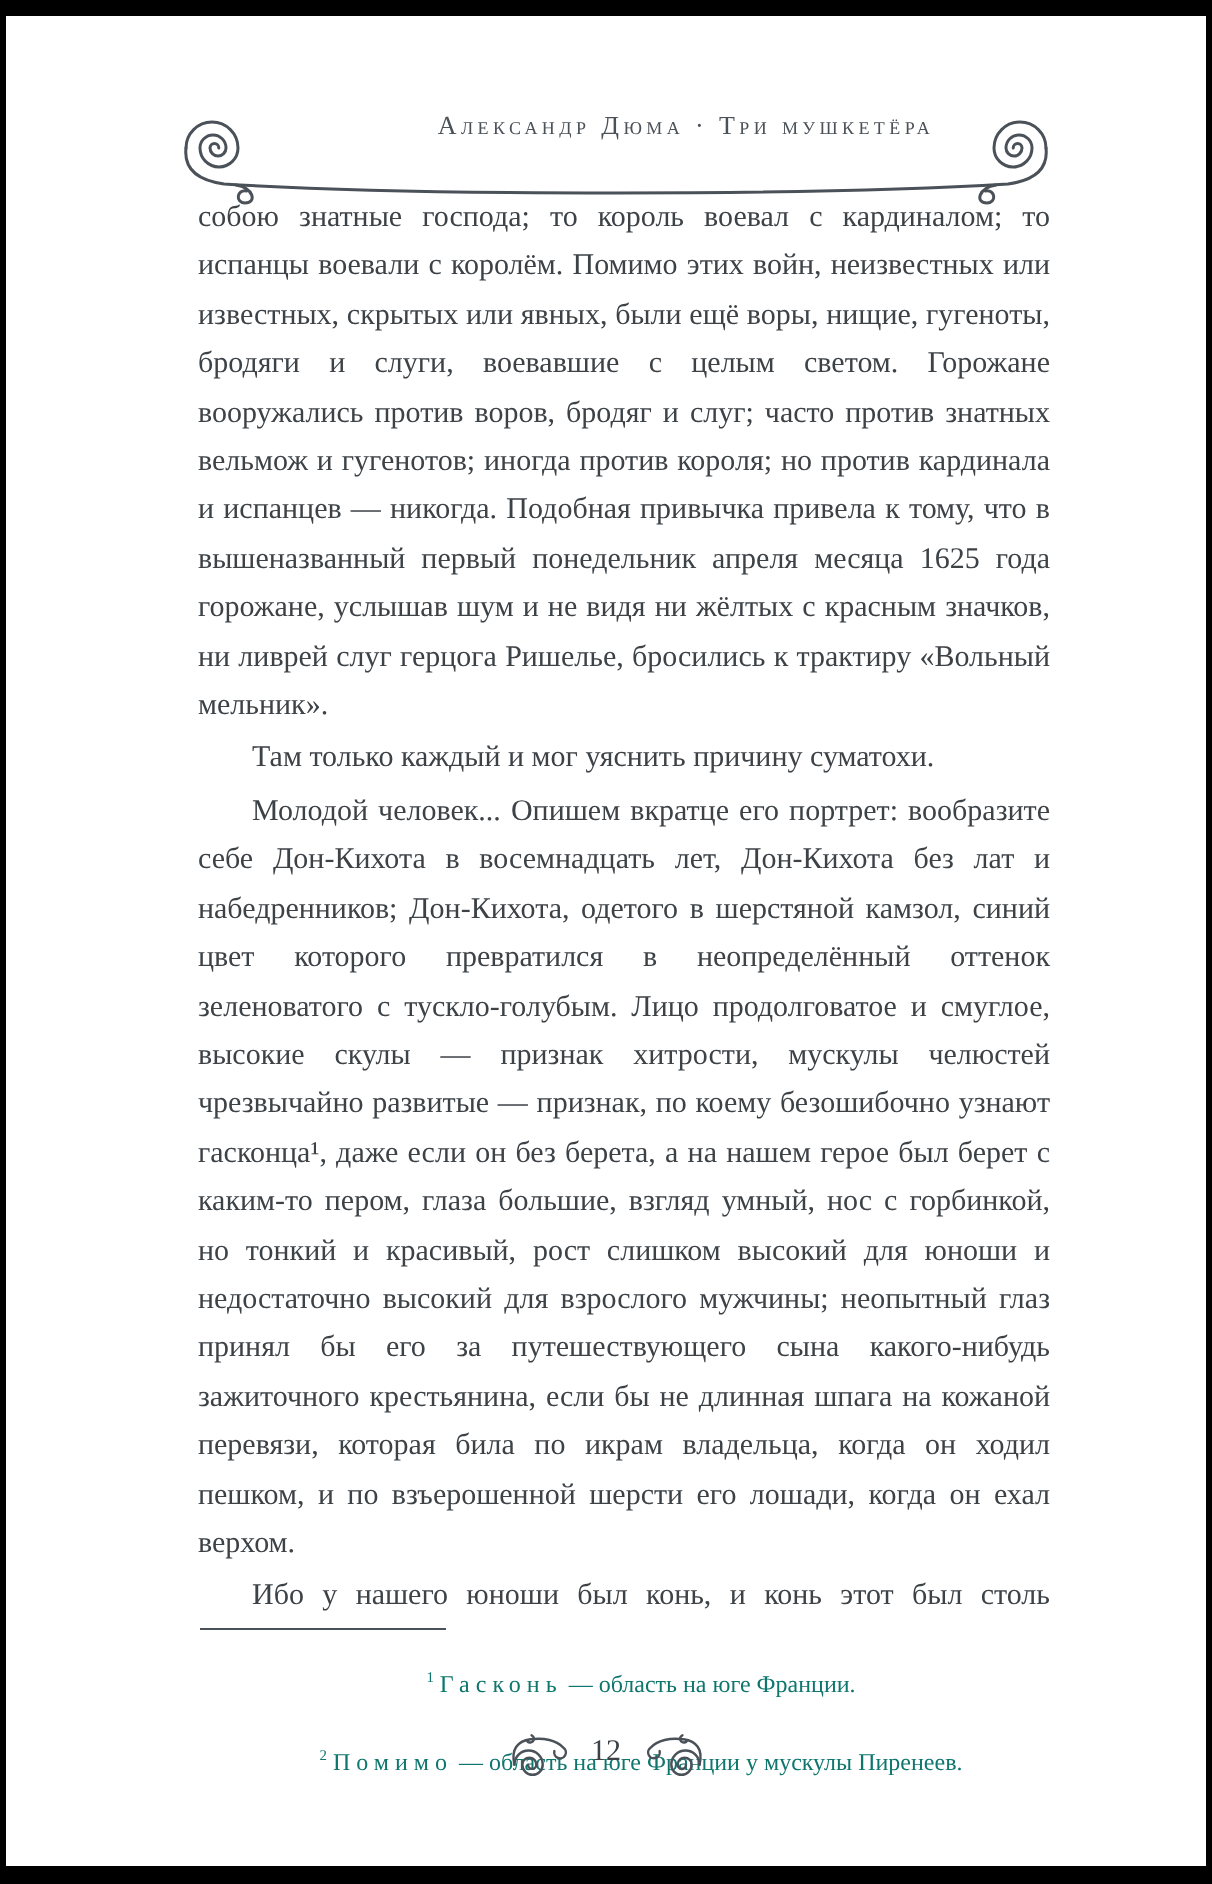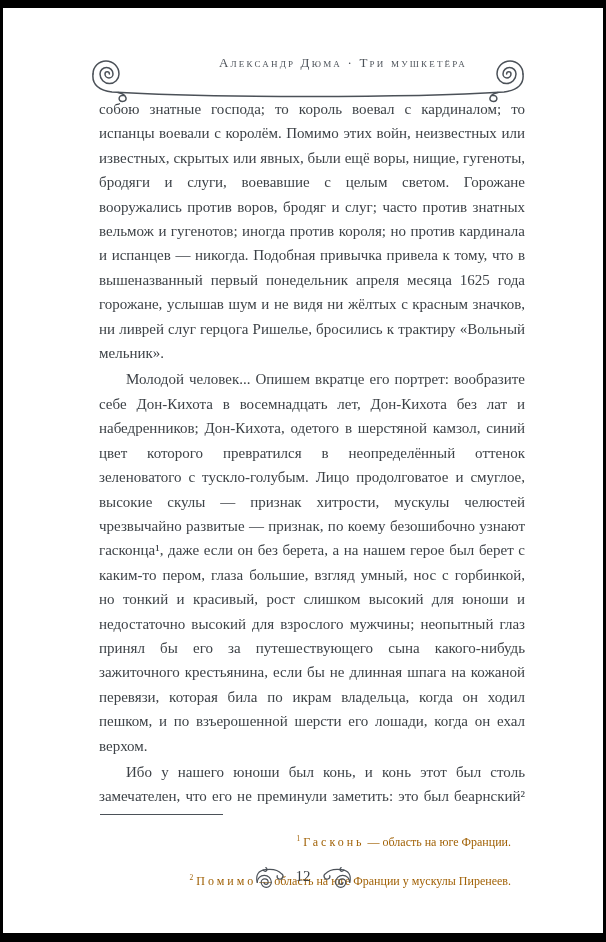--- a/index.html
+++ b/index.html
@@ -33,21 +33,21 @@
   }
   p.para { margin:2px; text-indent:0; }
   p.para.indent { text-indent:27px; }
   .body-text sup, .footnote sup { font-size:0.62em; line-height:0; }
 
   
   .footnotes { position:absolute; left:94px; top:806px; width:430px; }
   .fn-rule { width:123px; height:0; border-top:1.2px solid #4b5158; margin:0 0 4px 3px; }
   p.footnote {
     margin:16px; padding-left:17px;
-    font-size:12px; line-height:23px; color:#a16207; text-align:right;
+    font-size:12px; line-height:23px; color:#0f766e; text-align:center;
   }
   .fn-term { letter-spacing:3px; }
 
   
   .page-footer {
     position:absolute; left:0; top:857px; width:100%;
     display:flex; justify-content:center; align-items:center; gap:11px;
   }
   .footer-ornament { width:32px; height:29px; }
   .footer-ornament.mirror { transform:scaleX(-1); }
@@ -73,20 +73,21 @@
         <path d="M 445 22 A 13 13 0 1 0 419 22 A 9.5 9.5 0 1 0 438 22 A 6.5 6.5 0 1 0 425 22 A 4 4 0 1 0 433 22 A 2.2 2.2 0 1 0 428.6 22"></path>
 
         <path d="M 40 40.5 c 9 1.5 10.5 9 4.5 9 c -5 0 -4.2 -7 0.8 -6"></path>
         <path d="M 420 40.5 c -9 1.5 -10.5 9 -4.5 9 c 5 0 4.2 -7 -0.8 -6"></path>
       </svg>
       <div class="running-title">Александр Дюма · Три мушкетёра</div>
     </header>
 
     <main class="body-text" id="paragraphs" lang="ru">
         <p class="para">собою знатные господа; то король воевал с кардиналом; то испанцы воевали с королём. Помимо этих войн, неизвестных или известных, скрытых или явных, были ещё воры, нищие, гугеноты, бродяги и слуги, воевавшие с целым светом. Горожане вооружались против воров, бродяг и слуг; часто против знатных вельмож и гугенотов; иногда против короля; но против кардинала и испанцев — никогда. Подобная привычка привела к тому, что в вышеназванный первый понедельник апреля месяца 1625 года горожане, услышав шум и не видя ни жёлтых с красным значков, ни ливрей слуг герцога Ришелье, бросились к трактиру «Вольный мельник».</p>
+        <p class="para indent">Там только каждый и мог уяснить причину суматохи.</p>
         <p class="para indent">Молодой человек... Опишем вкратце его портрет: вообразите себе Дон-Кихота в восемнадцать лет, Дон-Кихота без лат и набедренников; Дон-Кихота, одетого в шерстяной камзол, синий цвет которого превратился в неопределённый оттенок зеленоватого с тускло-голубым. Лицо продолговатое и смуглое, высокие скулы — признак хитрости, мускулы челюстей чрезвычайно развитые — признак, по коему безошибочно узнают гасконца¹, даже если он без берета, а на нашем герое был берет с каким-то пером, глаза большие, взгляд умный, нос с горбинкой, но тонкий и красивый, рост слишком высокий для юноши и недостаточно высокий для взрослого мужчины; неопытный глаз принял бы его за путешествующего сына какого-нибудь зажиточного крестьянина, если бы не длинная шпага на кожаной перевязи, которая била по икрам владельца, когда он ходил пешком, и по взъерошенной шерсти его лошади, когда он ехал верхом.</p>
         <p class="para indent">Ибо у нашего юноши был конь, и конь этот был столь замечателен, что его не преминули заметить: это был беарнский² конёк, лет двенадцати, а может, и четырнадцати, буланой масти, с облезлым</p>
       </main>
 
     <div class="footnotes">
       <div class="fn-rule"></div>
       <div id="footnote-list">
           <p class="footnote"><sup>1</sup> <span class="fn-term">Гасконь</span><span class="fn-def"> — область на юге Франции.</span></p>
           <p class="footnote"><sup>2</sup> <span class="fn-term">Помимо</span><span class="fn-def"> — область на юге Франции у мускулы Пиренеев.</span></p>
         </div>

